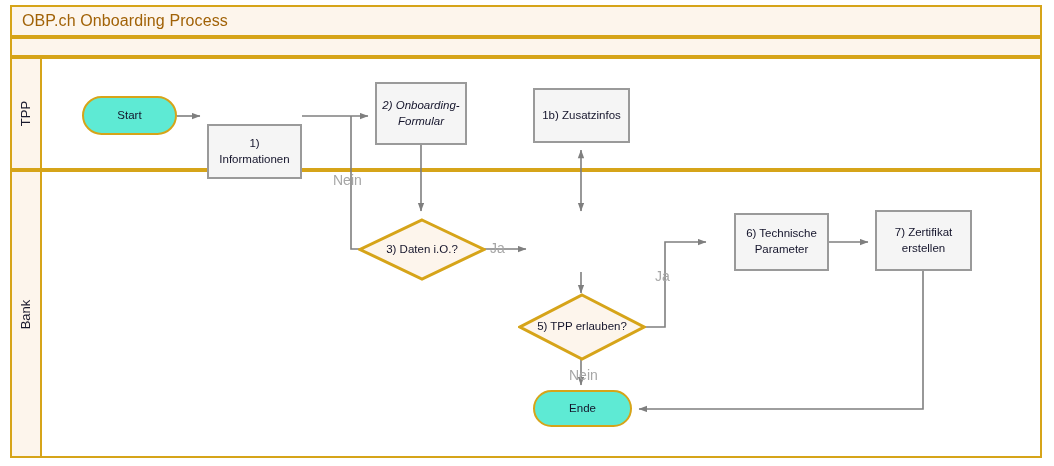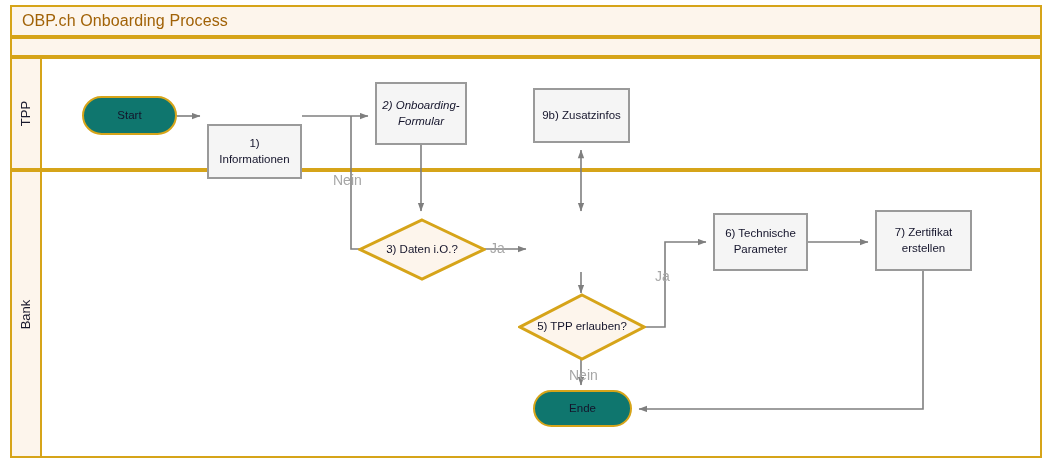--- a/index.html
+++ b/index.html
@@ -105,21 +105,21 @@
     color: #14142b;
     line-height: 1.35;
     z-index: 4;
   }
   .task {
     background: #F5F5F5;
     border: 2px solid #9A9A9A;
     padding: 2px 4px;
   }
   .terminator {
-    background: #0f766e;
+    background: #5eead4;
     border: 2px solid #D6A419;
     border-radius: 20px;
   }
   .diamond {
     background: transparent;
     border: none;
   }
   .diamond .dshape {
     position: absolute;
     left: 0; top: 0;
@@ -200,32 +200,32 @@
 
   <div class="node task" style="left:207px; top:88px; width:95px; height:55px;margin-top:36px;">
     <span>1) Informationen</span>
   </div>
 
   <div class="node task" style="left:375px; top:82px; width:92px; height:63px;font-style:italic;">
     <span class="ml">2) Onboarding-<br>Formular</span>
   </div>
 
   <div class="node task" style="left:533px; top:88px; width:97px; height:55px;">
-    <span>9b) Zusatzinfos</span>
+    <span>1b) Zusatzinfos</span>
   </div>
 
   <div class="node diamond" style="left:358px; top:218px; width:128px; height:63px;">
     <svg class="dshape" viewBox="0 0 128 63" preserveAspectRatio="none">
       <polygon points="64,2 126,31.5 64,61 2,31.5" fill="#FDF5EC" stroke="#D6A419" stroke-width="3"></polygon>
     </svg>
     <span class="dlabel">3) Daten i.O.?</span>
   </div>
 
 
-  <div class="node task" style="left:713px; top:213px; width:95px; height:58px;">
+  <div class="node task" style="left:734px; top:213px; width:95px; height:58px;">
     <span class="ml">6) Technische<br>Parameter</span>
   </div>
 
   <div class="node task" style="left:875px; top:210px; width:97px; height:61px;">
     <span class="ml">7) Zertifikat<br>erstellen</span>
   </div>
 
   <div class="node diamond" style="left:518px; top:293px; width:128px; height:68px;">
     <svg class="dshape" viewBox="0 0 128 68" preserveAspectRatio="none">
       <polygon points="64,2 126,34 64,66 2,34" fill="#FDF5EC" stroke="#D6A419" stroke-width="3"></polygon>

